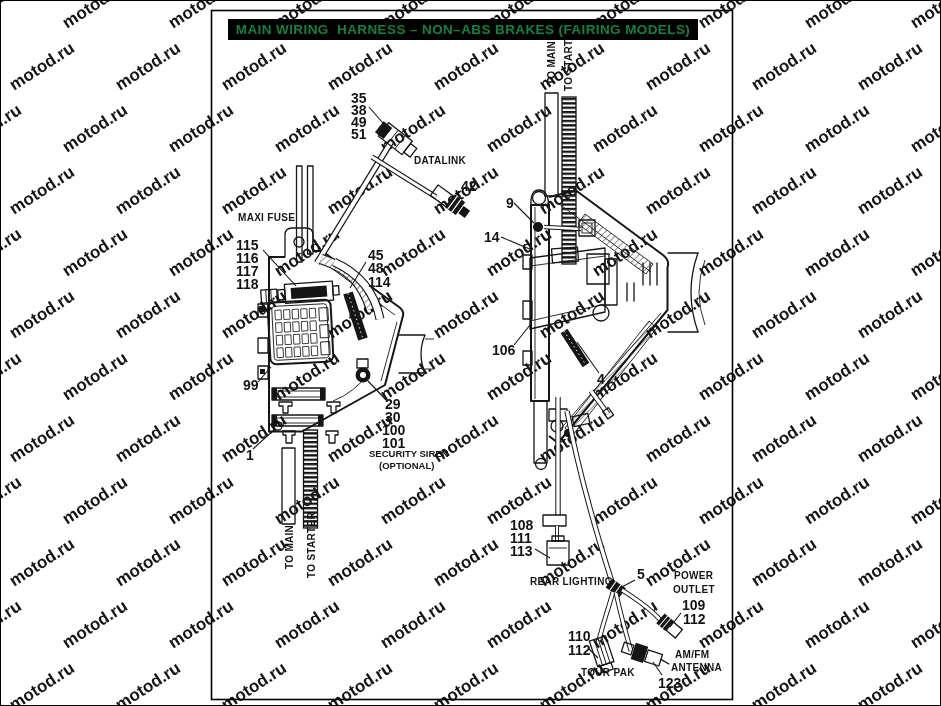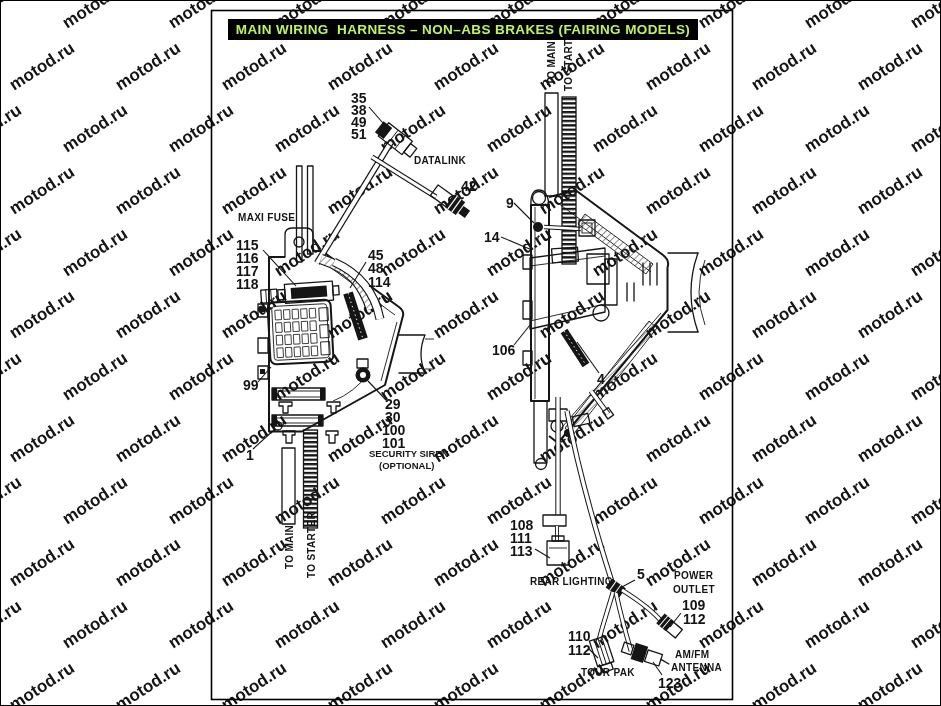--- a/index.html
+++ b/index.html
@@ -13,21 +13,21 @@
   .blk{fill:#151515;stroke:none;}
   .co{fill:none;stroke:#151515;}
   .ci{fill:none;stroke:#ffffff;}
   .leader{fill:none;stroke:#151515;stroke-width:1.1;}
   text{font-family:"Liberation Sans",sans-serif;font-weight:bold;fill:#141414;}
   .num{font-size:14px;}
   .lbl{font-size:10px;letter-spacing:0.3px;}
   .sm{font-size:9.5px;}
   #titlebar{position:absolute;left:227px;top:18px;width:470px;height:21px;background:#000;
             display:flex;align-items:center;justify-content:center;}
-  #titlebar span{color:#bef264;font-size:13.5px;font-weight:bold;letter-spacing:0.4px;white-space:pre;}
+  #titlebar span{color:#15803d;font-size:13.5px;font-weight:bold;letter-spacing:0.4px;white-space:pre;}
 </style>
 </head>
 <body>
 
 <div id="canvas">
 
 <svg id="diagram" width="941" height="706" viewBox="0 0 941 706">
   <defs>
     <pattern id="ribs" patternUnits="userSpaceOnUse" width="6" height="4.4">
       <rect x="0" y="0" width="6" height="2.3" fill="#151515"></rect>

